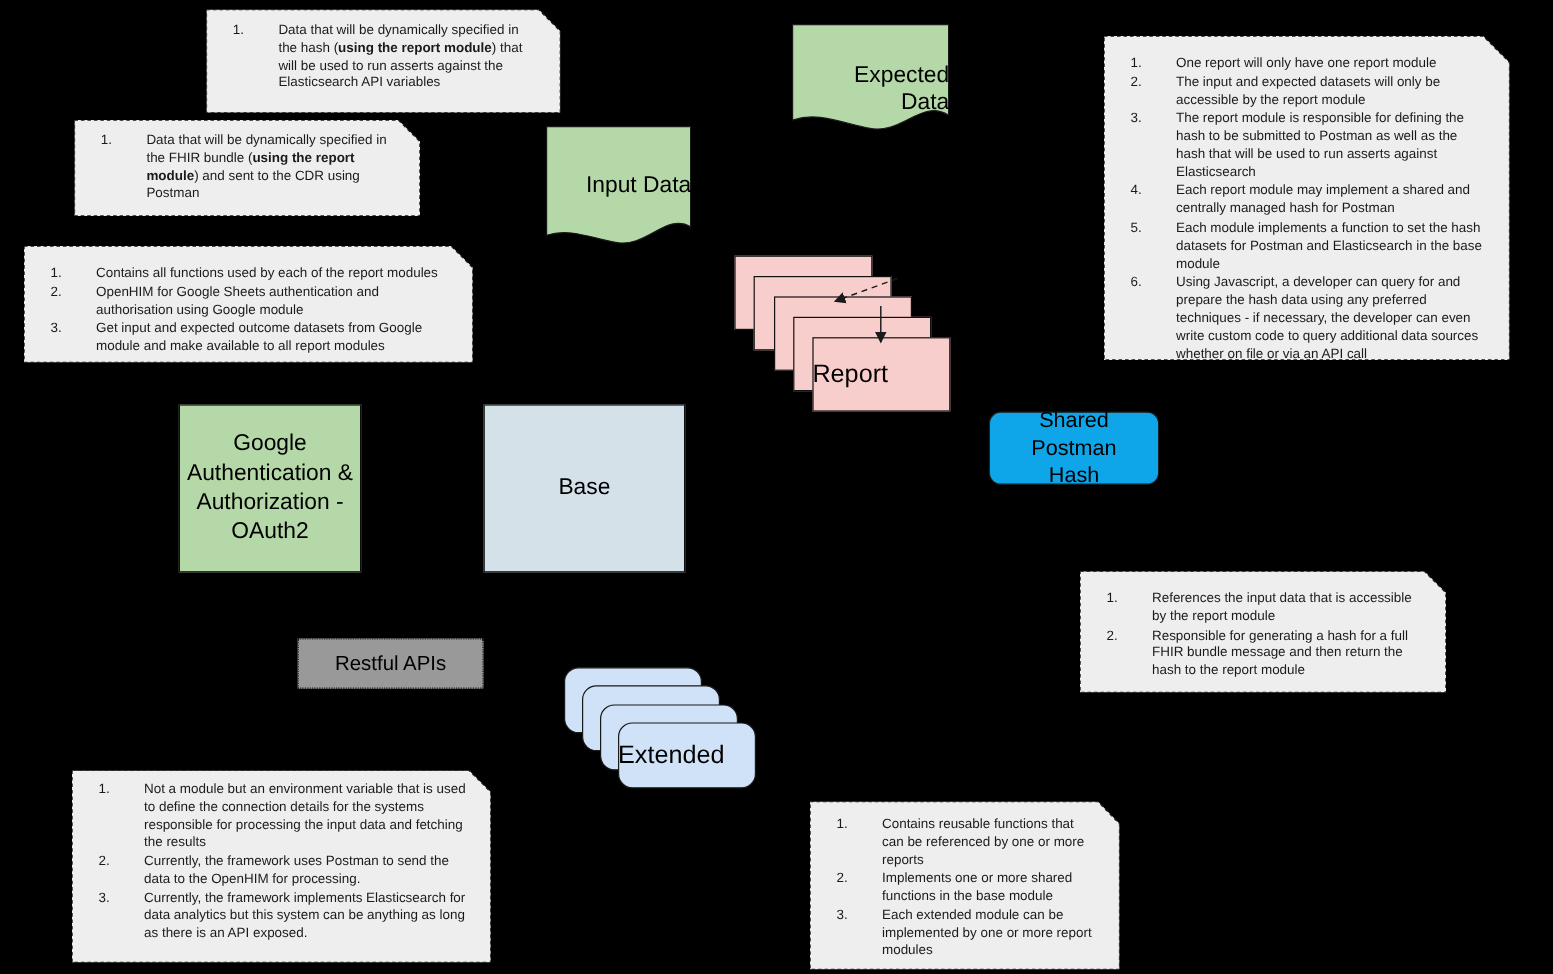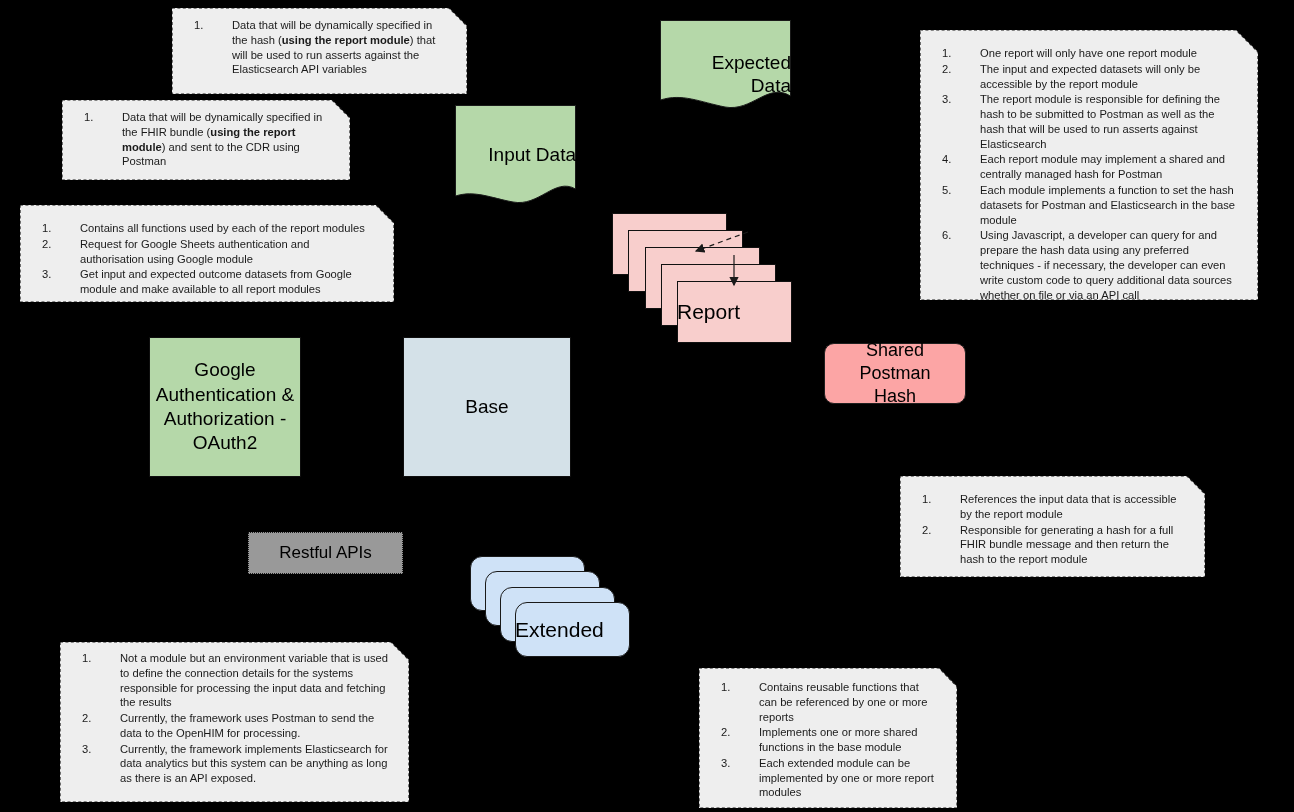--- a/index.html
+++ b/index.html
@@ -85,21 +85,21 @@
     text-align: center;
     color: #000;
     font-size: 19px;
     line-height: 1.28;
     border: 1px solid #0f0f0f;
   }
   .box.green  { background: #b5d8a9; }
   .box.basebx { background: #d4e1e8; }
   .box.gray   { background: #999999; border: 1px dotted #1a1a1a; font-size: 17px; }
   .box.rounded-blue {
-    background: #fca5a5;
+    background: #0ea5e9;
     border: 1px solid #1f1f1f;
     border-radius: 10px;
     font-size: 18px;
   }
 
   
   .stack { position: absolute; }
   .stack .card {
     position: absolute;
     box-sizing: border-box;
@@ -148,21 +148,21 @@
 
   <div class="note" style="left:20px; top:205px; width:374px; height:97px;">
     <div class="note-bg">
       <svg viewBox="0 0 374 97" preserveAspectRatio="none">
         <path d="M0,0 H356 L374,18 V97 H0 Z" fill="#eeeeee" stroke="#1a1a1a" stroke-width="1.2" stroke-dasharray="3,2.4"></path>
       </svg>
     </div>
     <div class="note-inner" style="padding-top:16px;">
       <ol>
         <li>Contains all functions used by each of the report modules</li>
-        <li>Request for Google Sheets authentication and authorisation using Google module</li>
+        <li>OpenHIM for Google Sheets authentication and authorisation using Google module</li>
         <li>Get input and expected outcome datasets from Google module and make available to all report modules</li>
       </ol>
     </div>
   </div>
 
   <div class="note" style="left:920px; top:30px; width:338px; height:270px;">
     <div class="note-bg">
       <svg viewBox="0 0 338 270" preserveAspectRatio="none">
         <path d="M0,0 H316 L338,22 V270 H0 Z" fill="#eeeeee" stroke="#1a1a1a" stroke-width="1.2" stroke-dasharray="3,2.4"></path>
       </svg>
@@ -201,21 +201,21 @@
     </div>
     <div class="note-inner" style="padding-top:9px;">
       <ol>
         <li>Not a module but an environment variable that is used to define the connection details for the systems responsible for processing the input data and fetching the results</li>
         <li>Currently, the framework uses Postman to send the data to the OpenHIM for processing.</li>
         <li>Currently, the framework implements Elasticsearch for data analytics but this system can be anything as long as there is an API exposed.</li>
       </ol>
     </div>
   </div>
 
-  <div class="note" style="left:675px; top:668px; width:258px; height:140px;margin-left:24px;">
+  <div class="note" style="left:675px; top:668px; width:258px; height:140px;">
     <div class="note-bg">
       <svg viewBox="0 0 258 136" preserveAspectRatio="none">
         <path d="M0,0 H240 L258,18 V136 H0 Z" fill="#eeeeee" stroke="#1a1a1a" stroke-width="1.2" stroke-dasharray="3,2.4"></path>
       </svg>
     </div>
     <div class="note-inner" style="padding-top:12px;">
       <ol>
         <li>Contains reusable functions that can be referenced by one or more reports</li>
         <li>Implements one or more shared functions in the base module</li>
         <li>Each extended module can be implemented by one or more report modules</li>

